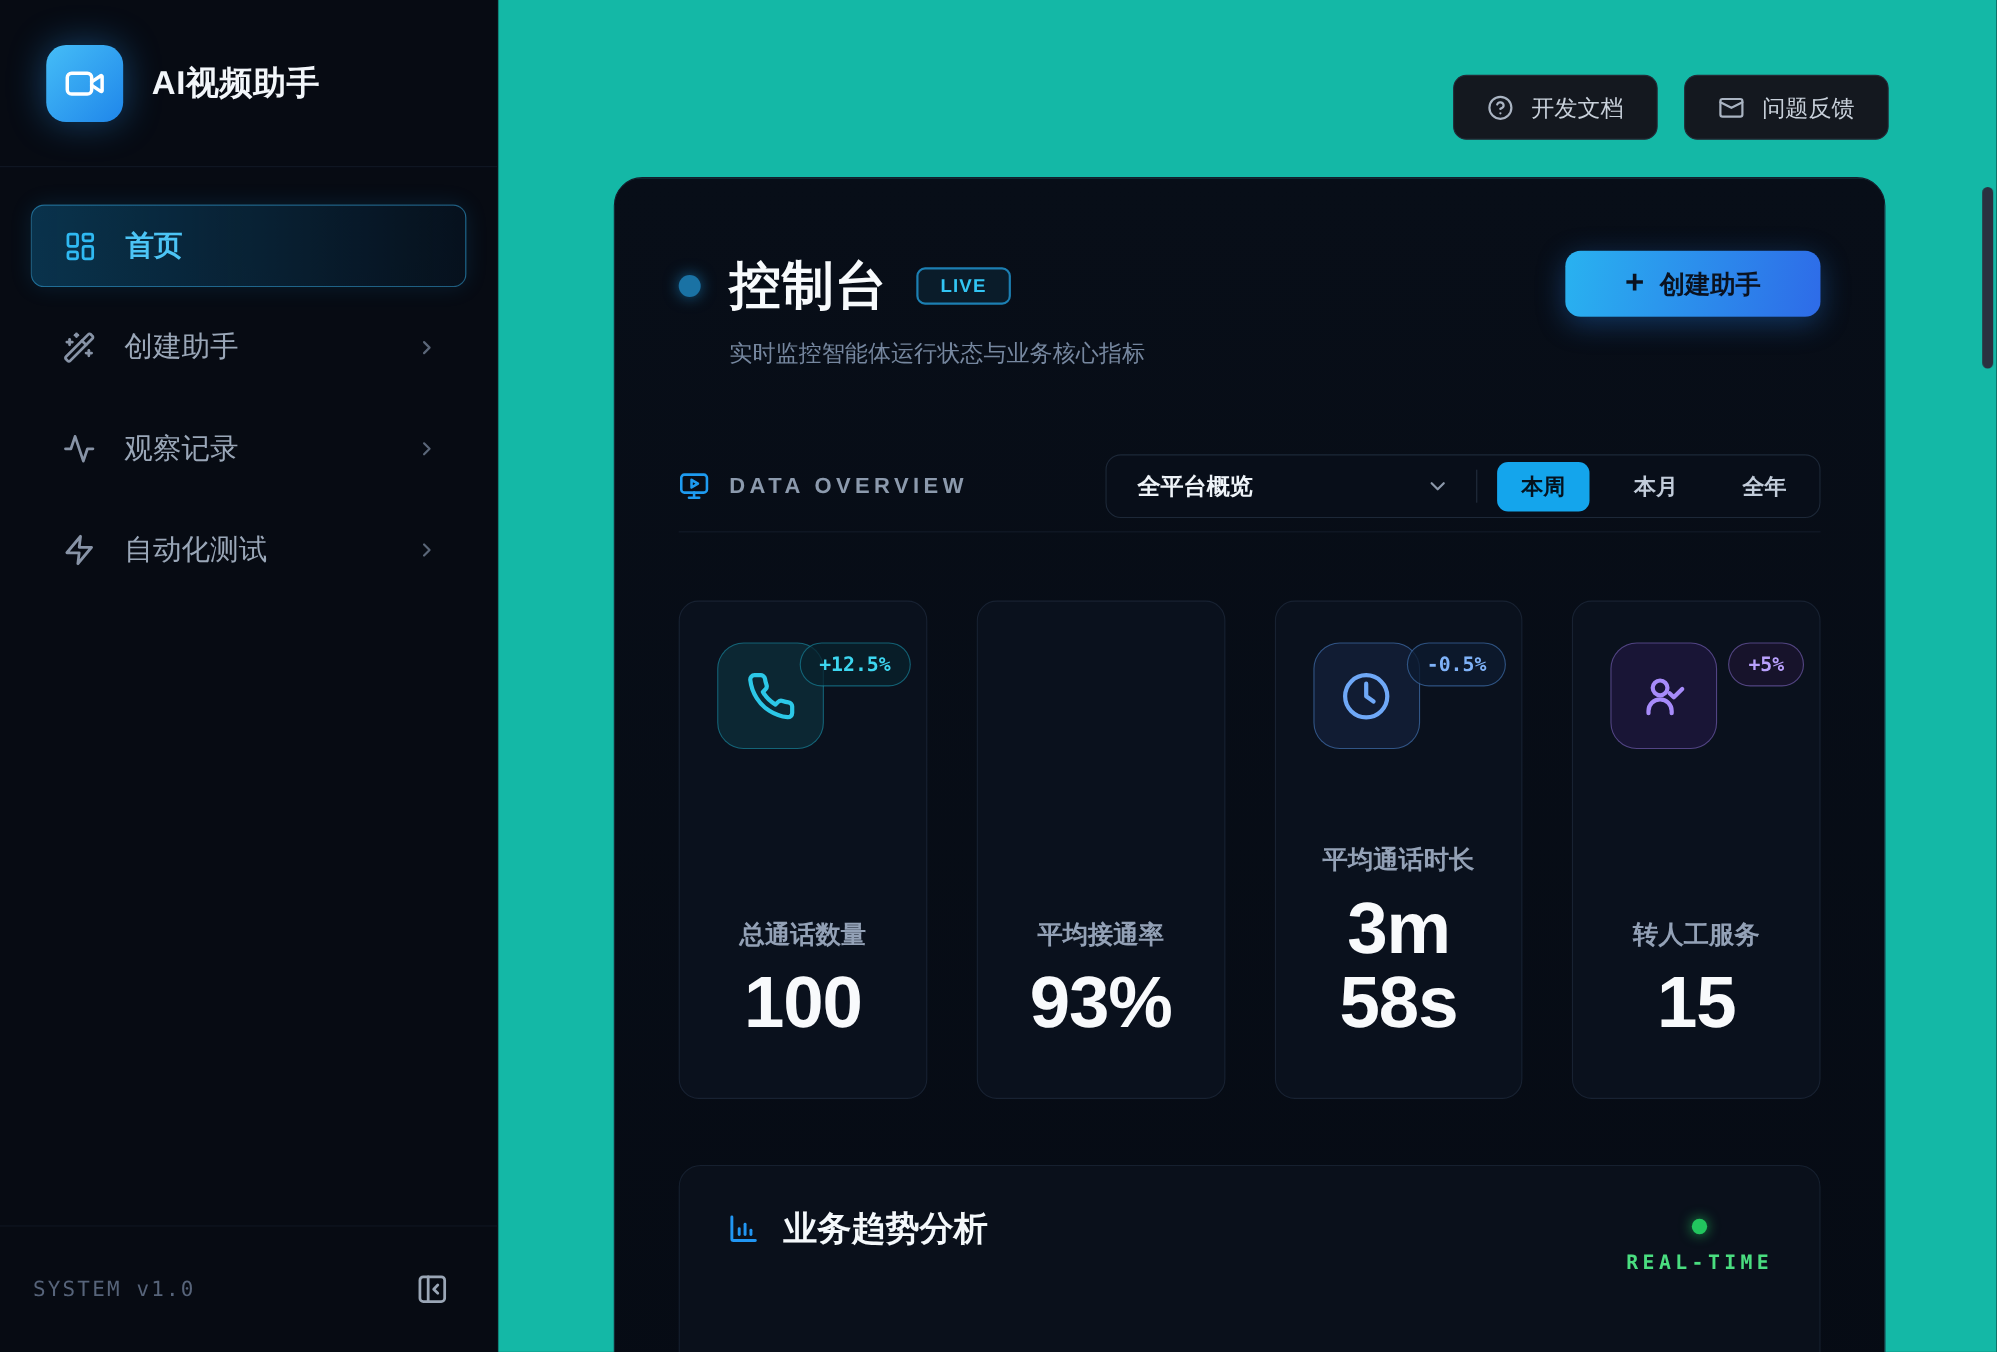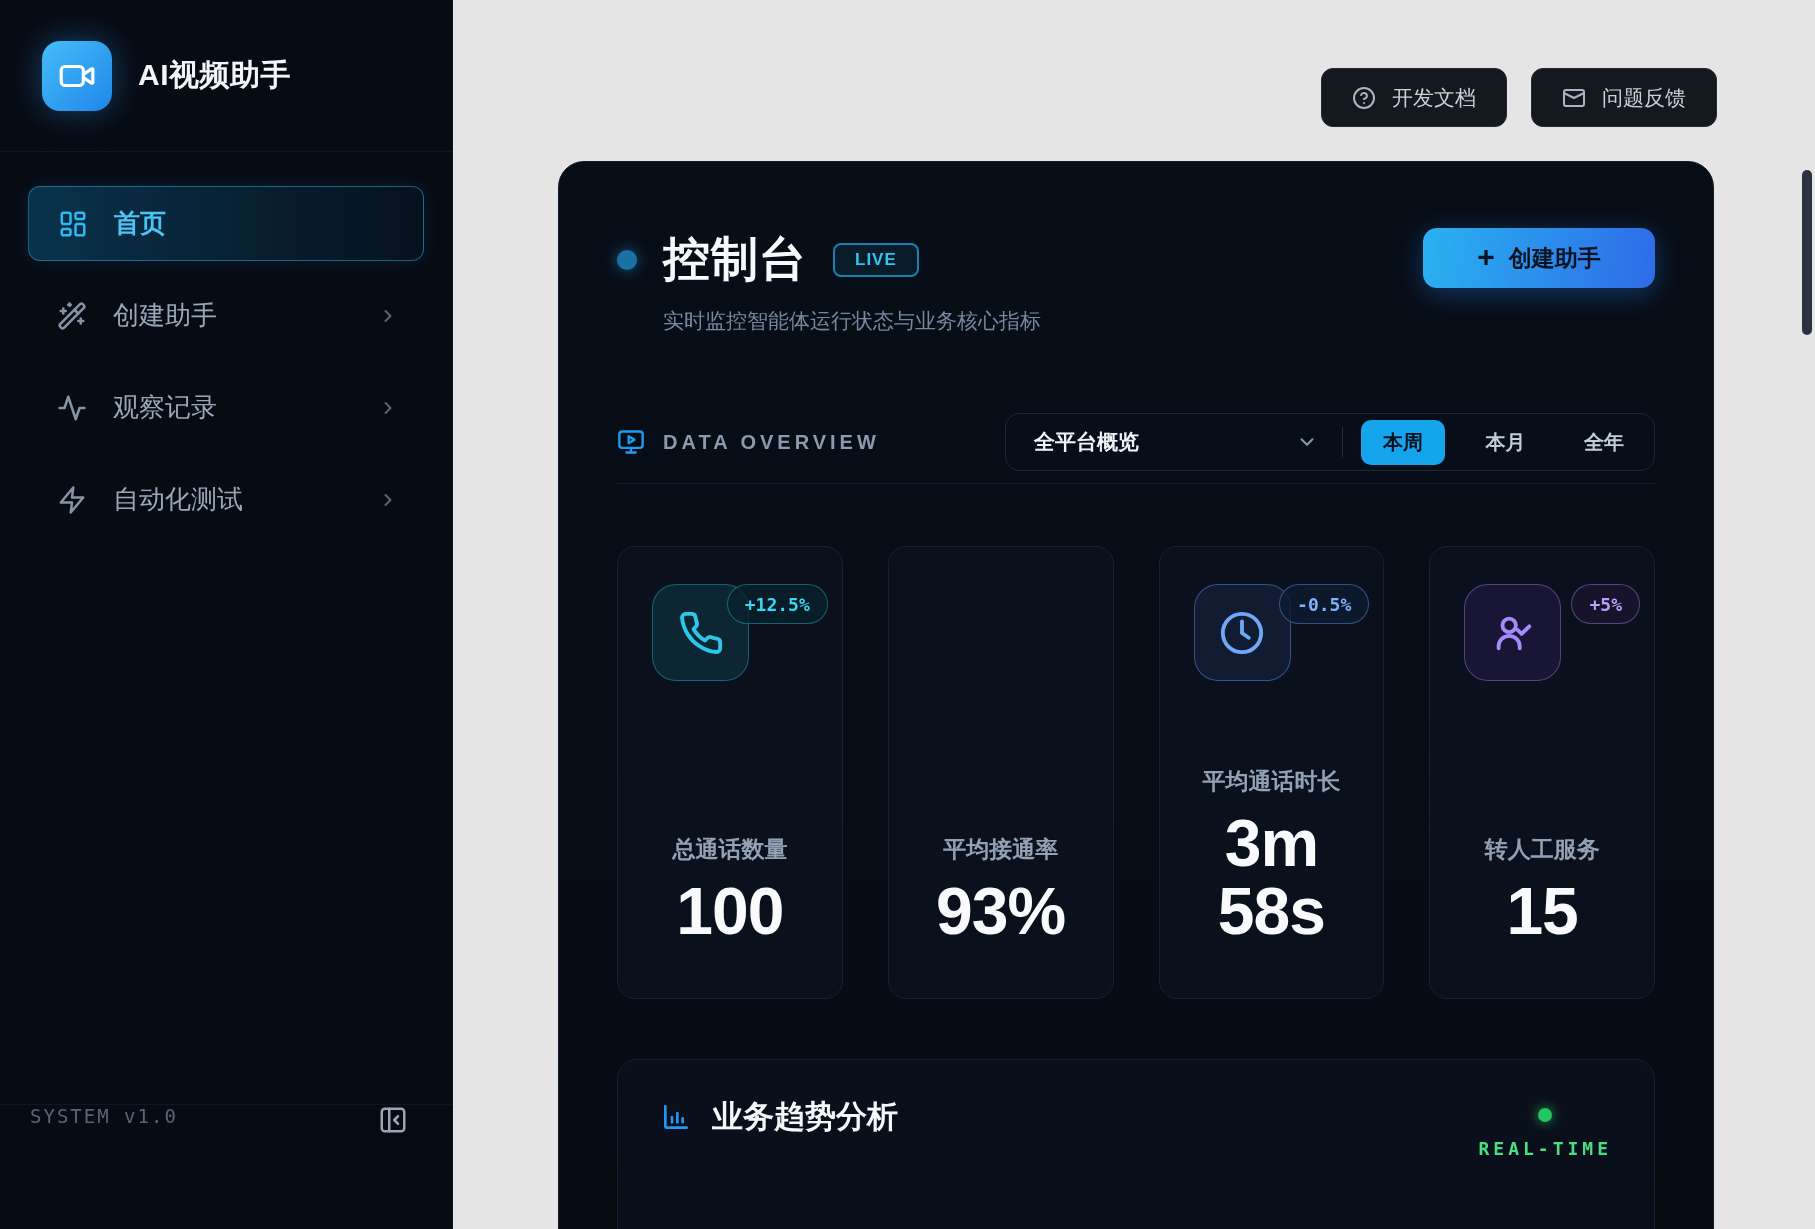--- a/index.html
+++ b/index.html
@@ -40,29 +40,29 @@
   .nav-item.active {
     background:linear-gradient(90deg,rgba(14,116,170,.38),rgba(9,54,92,.14));
     border:1px solid rgba(56,170,225,.5);
     box-shadow:0 0 20px rgba(30,150,220,.14);
     text-align:right;
   }
   .nav-item.active .ni-icon { color:#2fb9f2; }
   .nav-item.active .ni-label { color:#4cc4f5; font-weight:600; }
 
   .sb-footer {
-    position:absolute; bottom:10px; left:0; width:100%; height:115px;
-    border-top:1px solid #101722; display:flex; align-items:flex-start;
+    position:absolute; bottom:0; left:0; width:100%; height:115px;
+    border-top:1px solid #101722; display:flex; align-items:center;
     justify-content:space-between; padding:0 44px 0 30px;
   }
   .version { font-size:19px; color:#57647a; letter-spacing:2px; }
   .collapse-btn { width:30px; height:30px; color:#9aa6b6; cursor:pointer; }
 
   
-  .main { flex:1; height:100%; background:#e5e5e5; position:relative; }
+  .main { flex:1; height:100%; background:#14b8a6; position:relative; }
   .topbar { display:flex; justify-content:flex-end; gap:24px; padding:68px 98px 0 0; }
   .top-btn {
     height:59px; border-radius:12px; background:#14181f; border:1px solid #232a36;
     display:flex; align-items:center; gap:16px; padding:0 30px;
     font-size:21px; color:#c9d1db; cursor:pointer;
   }
   .top-btn .tb-icon { width:24px; height:24px; color:#aab4c2; }
 
   .panel {
     margin:34px 101px 0 105px; height:1200px;

